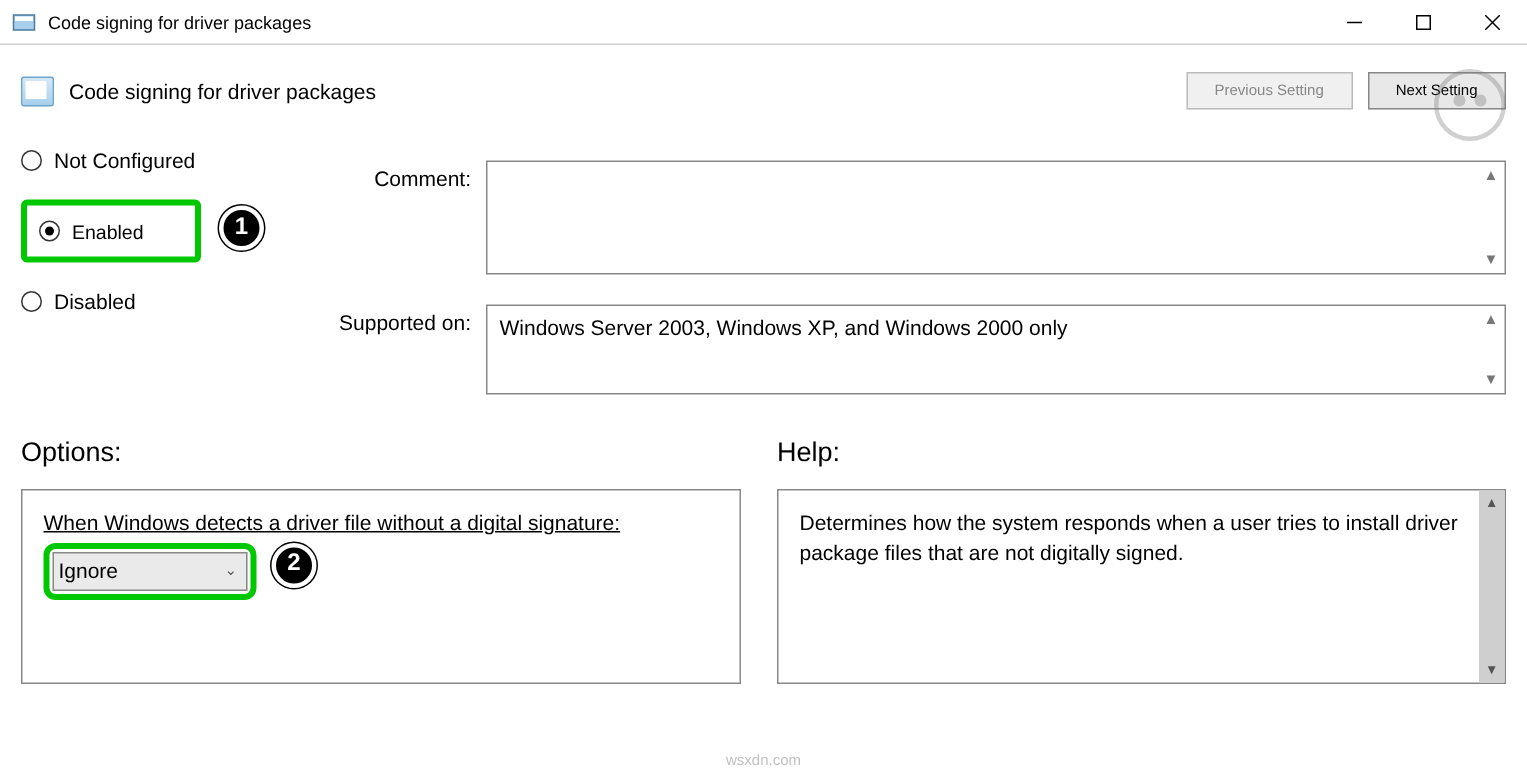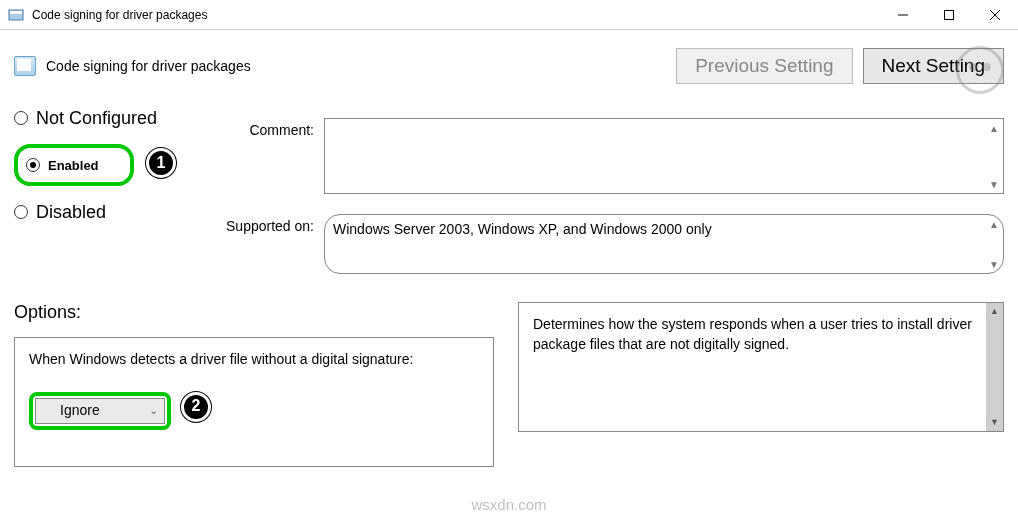--- a/index.html
+++ b/index.html
@@ -12,62 +12,62 @@
     .titlebar-btn { width: 46px; height: 30px; display: flex; align-items: center; justify-content: center; }
     .titlebar-btn svg { width: 10px; height: 10px; }
     
     .content { padding: 0; }
     
     .header-row { display: flex; align-items: center; padding: 18px 14px 14px 14px; }
     .header-icon { width: 22px; height: 20px; margin-right: 10px; background: linear-gradient(#d4e8f7,#a8d0ec); border: 1px solid #6ba5cc; border-radius: 2px; position: relative; }
     .header-icon::before { content:""; position:absolute; left:2px; top:2px; width:14px; height:12px; background:#fff; }
     .header-title { font-size: 14px; flex: 1; }
     .header-buttons { display: flex; gap: 10px; }
-    .setting-btn { padding: 6px 18px; border: 1px solid #888; background: #e8e8e8; font-size: 19px; }
+    .setting-btn { padding: 6px 18px; border: 1px solid #888; background: #e8e8e8; font-size: 10px; }
     .setting-btn.disabled { color: #888; background: #f0f0f0; border-color: #bbb; }
     
     .middle { display: flex; padding: 0 14px; }
     .radio-col { width: 180px; padding-top: 4px; }
     .radio-row { display: flex; align-items: center; height: 32px; margin-bottom: 10px; }
     .radio-circle { width: 14px; height: 14px; border: 1px solid #333; border-radius: 50%; margin-right: 8px; display: flex; align-items: center; justify-content: center; background:#fff; }
     .radio-dot { width: 6px; height: 6px; border-radius: 50%; background: #000; }
-    .radio-highlight { border: 4px solid #00c800; border-radius: 16px; padding: 0px 8px; height: 42px; display: flex; align-items: center; width: 120px; font-weight: bold; }
-    .radio-row span { font-size: 18px; }
+    .radio-highlight { border: 4px solid #00c800; border-radius: 4px; padding: 0px 8px; height: 42px; display: flex; align-items: center; width: 120px; }
+    .radio-row span { font-size: 14px; }
     
     .badge { position: absolute; width: 30px; height: 30px; border-radius: 50%; background: #000; color: #fff; display: flex; align-items: center; justify-content: center; font-weight: bold; font-size: 16px; border: 3px solid #fff; box-shadow: 0 0 0 1px #000; }
     
     .fields-col { flex: 1; }
     .field-row { display: flex; margin-bottom: 10px; margin-top: 20px; }
     .field-label { width: 130px; text-align: right; padding-right: 10px; padding-top: 4px; font-size: 14px; }
     .field-box { flex: 1; border: 1px solid #888; min-height: 76px; padding: 6px 8px; font-size: 14px; position: relative; background:#fff; }
     .field-box .scroll-up, .field-box .scroll-down { position: absolute; right: 2px; width: 14px; height: 14px; color:#777; font-size:10px; display:flex; align-items:center; justify-content:center; }
     .scroll-up { top: 2px; } .scroll-down { bottom: 2px; }
-    .supported-box { min-height: 60px; border-radius: 16px; }
+    .supported-box { min-height: 60px; }
     
     .bottom { display: flex; padding: 18px 14px 0 14px; gap: 24px; }
     .bottom-col { flex: 1; }
     .bottom-label { font-size: 18px; margin-bottom: 14px; }
     .bottom-box { border: 1px solid #888; padding: 12px 14px; font-size: 14px; line-height: 1.4; min-height: 130px; position: relative; }
     .options-col { width: 480px; flex: none; }
     .help-col { flex: 1; }
     .help-scroll { position: absolute; right: 0; top: 0; bottom: 0; width: 17px; background: #cfcfcf; }
     .help-scroll-up, .help-scroll-down { position:absolute; left:0; width:17px; height:17px; display:flex; align-items:center; justify-content:center; font-size:9px; color:#555; }
     .help-scroll-up{top:0;} .help-scroll-down{bottom:0;}
     .help-box { padding-right: 24px; }
     
-    .dropdown { border: 1px solid #888; background: #eaeaea; width: 130px; height: 26px; display: flex; align-items: center; padding: 0 24px; font-size: 14px; position: relative; }
+    .dropdown { border: 1px solid #888; background: #eaeaea; width: 130px; height: 26px; display: flex; align-items: center; padding: 0 3px; font-size: 14px; position: relative; }
     .dropdown-chevron { position: absolute; right: 6px; font-size: 10px; color: #555; }
     .dropdown-highlight { border: 4px solid #00c800; border-radius: 8px; display: inline-block; padding: 2px; }
     
     .watermark { position: absolute; right: 10px; top: 46px; font-size: 42px; font-weight: 800; color: rgba(120,120,120,0.35); letter-spacing: -1px; font-family: Arial, sans-serif; display:flex; align-items:center; }
     .watermark-face { width:48px; height:48px; border:3px solid rgba(120,120,120,0.35); border-radius:50%; margin-right:4px; position:relative; }
     .watermark-face::before, .watermark-face::after { content:""; position:absolute; width:8px; height:8px; background:rgba(120,120,120,0.35); border-radius:50%; top:14px; }
     .watermark-face::before{left:10px;} .watermark-face::after{right:10px;}
     
-    .mini-watermark { position:absolute; bottom:2px; left:50%; transform:translateX(-50%); font-size:15px; color:rgba(150,150,150,0.6); }
+    .mini-watermark { position:absolute; bottom:2px; left:50%; transform:translateX(-50%); font-size:10px; color:rgba(150,150,150,0.6); }
   </style>
 </head>
 <body>
 
 <div class="titlebar">
   <svg class="titlebar-icon" viewBox="0 0 16 16">
       <rect x="1" y="3" width="14" height="10" fill="#a8d0ec" stroke="#4a7aa0"></rect>
       <rect x="2" y="4" width="12" height="3" fill="#fff"></rect>
     </svg>
   <div class="titlebar-title">Code signing for driver packages</div>
@@ -143,33 +143,34 @@
           <div class="scroll-down">▼</div>
         </div>
       </div>
     </div>
   </div>
 
   <div class="bottom">
     <div class="bottom-col options-col">
       <div class="bottom-label">Options:</div>
       <div class="bottom-box">
-        <div style="margin-bottom:22px;">When Windows detects a driver file without a digital signature:</div>
+        <div style="margin-bottom:3px;text-decoration:underline;">When Windows detects a driver file without a digital signature:</div>
         <div style="position:relative; display:inline-block;">
           <div class="dropdown-highlight">
             <div class="dropdown">
               <span>Ignore</span>
               <span class="dropdown-chevron">⌄</span>
             </div>
           </div>
           <div class="badge" style="top:0px; left:152px;">2</div>
         </div>
       </div>
     </div>
     <div class="bottom-col help-col">
+      <div class="bottom-label">Help:</div>
       <div class="bottom-box help-box">
         <div style="margin-bottom:4px;">Determines how the system responds when a user tries to install driver package files that are not digitally signed.</div>
         <div class="help-scroll">
           <div class="help-scroll-up">▲</div>
           <div class="help-scroll-down">▼</div>
         </div>
       </div>
     </div>
   </div>
 </div>

